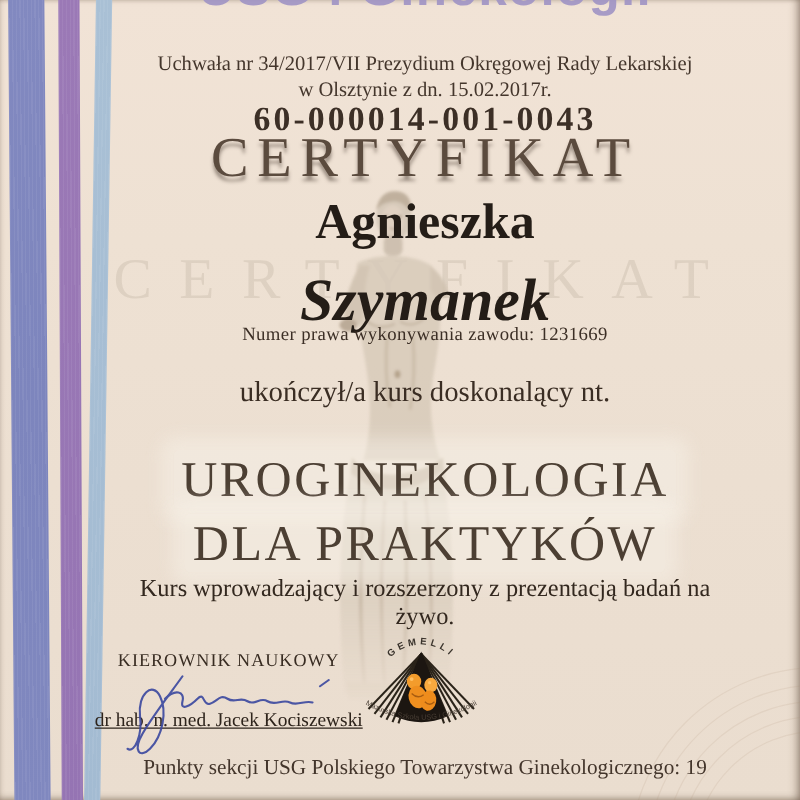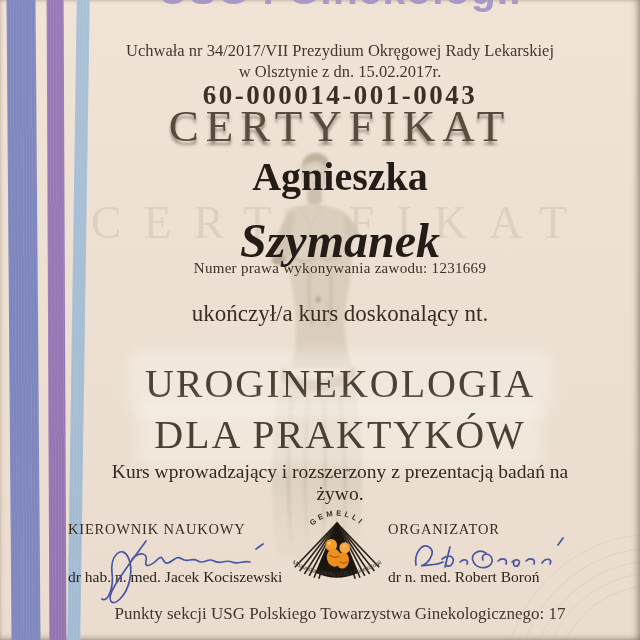--- a/index.html
+++ b/index.html
@@ -35,25 +35,25 @@
   .name-first{top:153px;font-size:40px;font-weight:bold;color:#241d17;}
   .name-last{top:213px;font-size:48px;font-weight:bold;color:#241d17;font-style:italic;}
   .license{top:260px;font-size:15px;color:#3c2f26;letter-spacing:.3px;}
   .completion{top:301px;font-size:23px;color:#3a2d23;}
   .course1{top:360px;font-size:40px;letter-spacing:2px;color:#4c3f33;}
   .course2{top:411px;font-size:40px;letter-spacing:2px;color:#4c3f33;}
   .halo{background:rgba(249,243,235,.45);box-shadow:0 0 14px 10px rgba(249,243,235,.45);
     display:inline-block;padding:0 6px;border-radius:4px;}
   .subtitle{top:461px;font-size:19.5px;color:#33281f;}
   .points{top:604px;font-size:17px;color:#43352b;}
-  .sig-block{position:absolute;}
+  .sig-block{position:absolute;text-align:center;}
   .sig-left{left:68px;top:521px;width:230px;}
   .sig-right{left:388px;top:521px;width:220px;}
   .sig-role{font-size:14.5px;letter-spacing:.8px;color:#382c22;font-family:"Liberation Serif",serif;}
-  .sig-name{font-size:15.5px;color:#2e241c;margin-top:30px;}
+  .sig-name{font-size:15.5px;color:#2e241c;margin-top:30px;text-decoration:underline;}
   .sig-svg{position:absolute;pointer-events:none;}
   .sig-svg-left{left:20px;top:8px;}
   .sig-svg-right{left:18px;top:12px;}
   .logo{position:absolute;left:284px;top:502px;width:106px;height:94px;}
   .statue{position:absolute;left:250px;top:146px;width:134px;height:424px;opacity:.85;
     -webkit-mask-image:linear-gradient(180deg,#000 78%,transparent 99%);
     mask-image:linear-gradient(180deg,#000 78%,transparent 99%);}
   .guilloche{position:absolute;right:0;bottom:0;width:220px;height:160px;opacity:.5;}
   .abs{position:absolute;}
 </style>
@@ -182,33 +182,16 @@
       <circle cx="62" cy="46" r="1.4" fill="#ffc063"></circle>
     </g>
     <text font-family="Liberation Sans, sans-serif" font-size="8" letter-spacing="3" fill="#3a332c" font-weight="bold">
       <textPath href="#arcTop" startOffset="50%" text-anchor="middle">GEMELLI</textPath>
     </text>
     <text font-family="Liberation Sans, sans-serif" font-size="6.2" fill="#463c33">
       <textPath href="#arcBottom" startOffset="50%" text-anchor="middle">Mazurska Szkoła USG i Ginekologii</textPath>
     </text>
   </svg>
 
-  <div class="sig-block sig-right">
-    <div class="sig-role">ORGANIZATOR</div>
-    <svg class="sig-svg sig-svg-right" width="180" height="46" viewBox="0 0 180 46">
-      <g fill="none" stroke="#3d4aa0" stroke-width="1.7" stroke-linecap="round" opacity=".92">
-        <path d="M10,32 C8,20 16,10 23,14 C30,18 24,30 15,33 C22,31 30,33 37,29"></path>
-        <path d="M44,14 L39,34 M36,26 C42,21 49,23 47,29 C45,35 38,34 40,29"></path>
-        <path d="M54,29 C58,25 63,27 61,31"></path>
-        <path d="M80,20 C72,15 63,22 68,30 C73,38 88,35 86,26 C84,19 74,20 77,27"></path>
-        <path d="M92,28 C96,24 102,26 100,31"></path>
-        <path d="M106,29 C110,25 115,27 113,31 C111,35 106,33 108,29"></path>
-        <path d="M120,28 C124,24 130,26 128,31"></path>
-        <path d="M136,30 C140,24 147,26 144,31"></path>
-        <path d="M152,12 L157,5"></path>
-      </g>
-    </svg>
-    <div class="sig-name">dr n. med. Robert Boroń</div>
-  </div>
 
-  <div class="center-col abs points">Punkty sekcji USG Polskiego Towarzystwa Ginekologicznego: 17</div>
+  <div class="center-col abs points">Punkty sekcji USG Polskiego Towarzystwa Ginekologicznego: 19</div>
 
 </div>
 
 </body></html>

